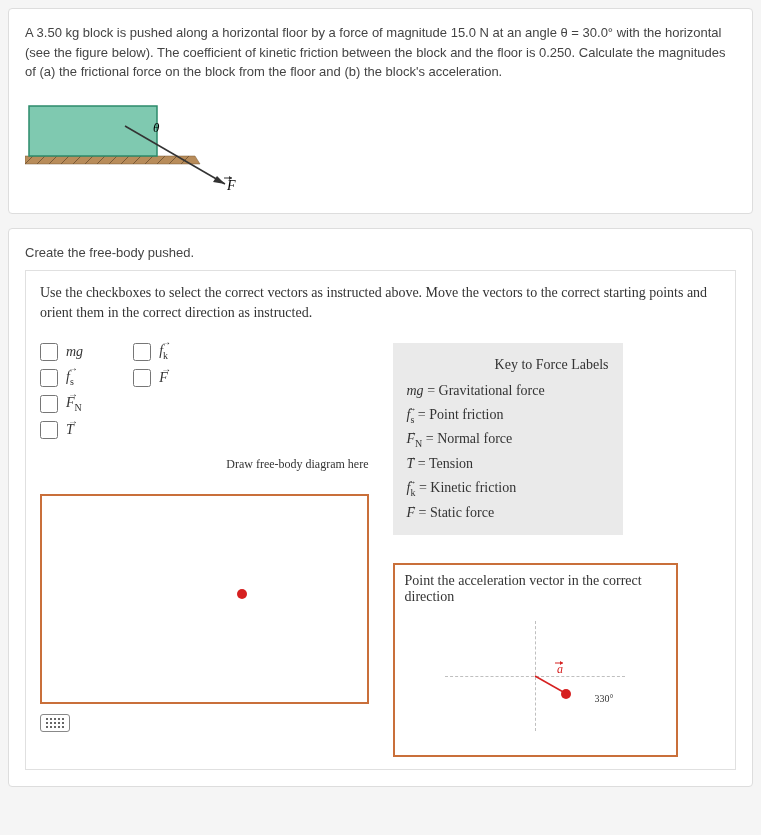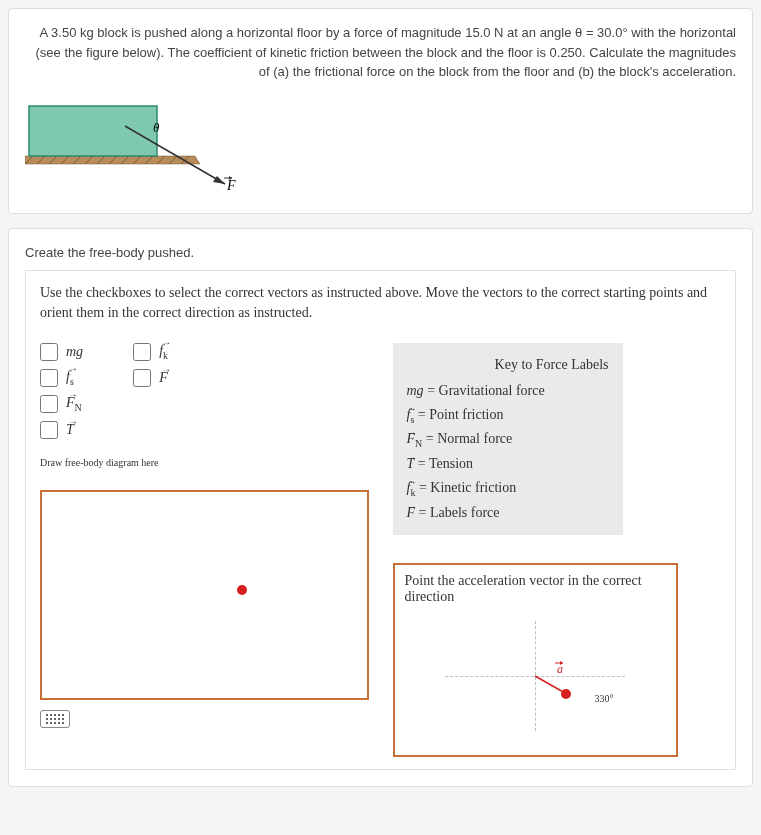--- a/index.html
+++ b/index.html
@@ -14,21 +14,20 @@
     .card {
       background: #fff;
       border: 1px solid #ddd;
       border-radius: 4px;
       padding: 14px 16px;
       margin-bottom: 14px;
     }
     .problem-text {
       line-height: 1.5;
       color: #444;
-      text-align: right;
     }
     .figure-area {
       margin-top: 14px;
     }
     .step-card {
       background: #fff;
       border: 1px solid #ddd;
       border-radius: 4px;
       padding: 16px;
     }
@@ -88,23 +87,23 @@
       align-items: center;
       gap: 8px;
       font-family: Georgia, "Times New Roman", serif;
       font-size: 14px;
       font-style: italic;
     }
     .chk input { width: 18px; height: 18px; }
     .chk .sub { font-size: 10px; font-style: normal; vertical-align: sub; }
     .chk .vec { position: relative; }
     .draw-label {
-      text-align: left;
+      text-align: right;
       font-family: Georgia, serif;
-      font-size: 10px;
+      font-size: 12px;
       margin-bottom: 22px;
     }
     .canvas-box {
       border: 2px solid #c96f3a;
       height: 210px;
       position: relative;
       background: #fff;
     }
     .red-dot {
       width: 10px; height: 10px; border-radius: 50%;
@@ -260,21 +259,21 @@
       </div>
 
       <div class="ws-right">
         <div class="key-box">
           <div class="title">Key to Force Labels</div>
           <div class="row"><span class="sym">mg</span> = <span>Gravitational force</span></div>
           <div class="row"><span class="sym vec" style="position:relative"><span>f</span><span class="sub">s</span><span style="position:absolute;top:-6px;left:1px;font-style:normal;font-size:9px">→</span></span> = <span>Point friction</span></div>
           <div class="row"><span class="sym vec" style="position:relative"><span>F</span><span class="sub">N</span><span style="position:absolute;top:-6px;left:1px;font-style:normal;font-size:9px">→</span></span> = <span>Normal force</span></div>
           <div class="row"><span class="sym vec" style="position:relative"><span>T</span><span style="position:absolute;top:-6px;left:1px;font-style:normal;font-size:9px">→</span></span> = <span>Tension</span></div>
           <div class="row"><span class="sym vec" style="position:relative"><span>f</span><span class="sub">k</span><span style="position:absolute;top:-6px;left:1px;font-style:normal;font-size:9px">→</span></span> = <span>Kinetic friction</span></div>
-          <div class="row"><span class="sym vec" style="position:relative"><span>F</span><span style="position:absolute;top:-6px;left:1px;font-style:normal;font-size:9px">→</span></span> = <span>Labels force</span></div>
+          <div class="row"><span class="sym vec" style="position:relative"><span>F</span><span style="position:absolute;top:-6px;left:1px;font-style:normal;font-size:9px">→</span></span> = <span>Static force</span></div>
         </div>
 
         <div class="accel-box">
           <div>Point the acceleration vector in the correct direction</div>
           <div class="accel-canvas">
             <div class="dash-h"></div>
             <div class="dash-v"></div>
             <svg width="260" height="130" style="position:absolute;left:0;top:0">
               <line x1="130" y1="65" x2="160" y2="82" stroke="#d62020" stroke-width="1.5"></line>
               <text x="152" y="62" font-family="Georgia" font-style="italic" font-size="12" fill="#d62020">a</text>

